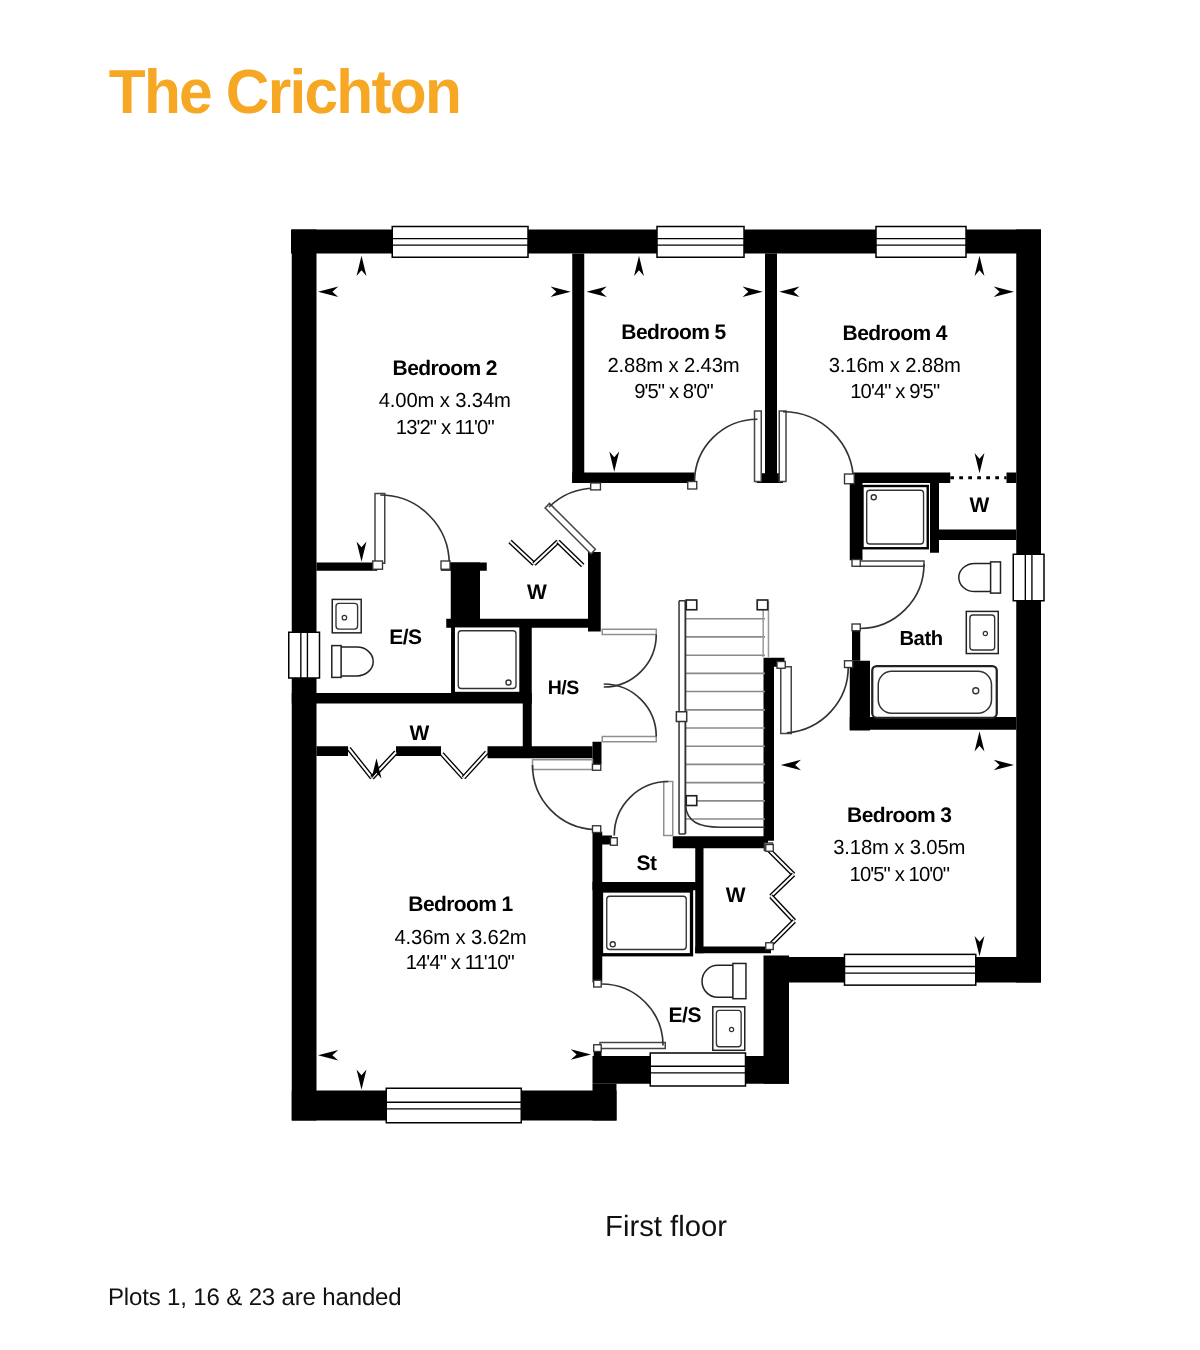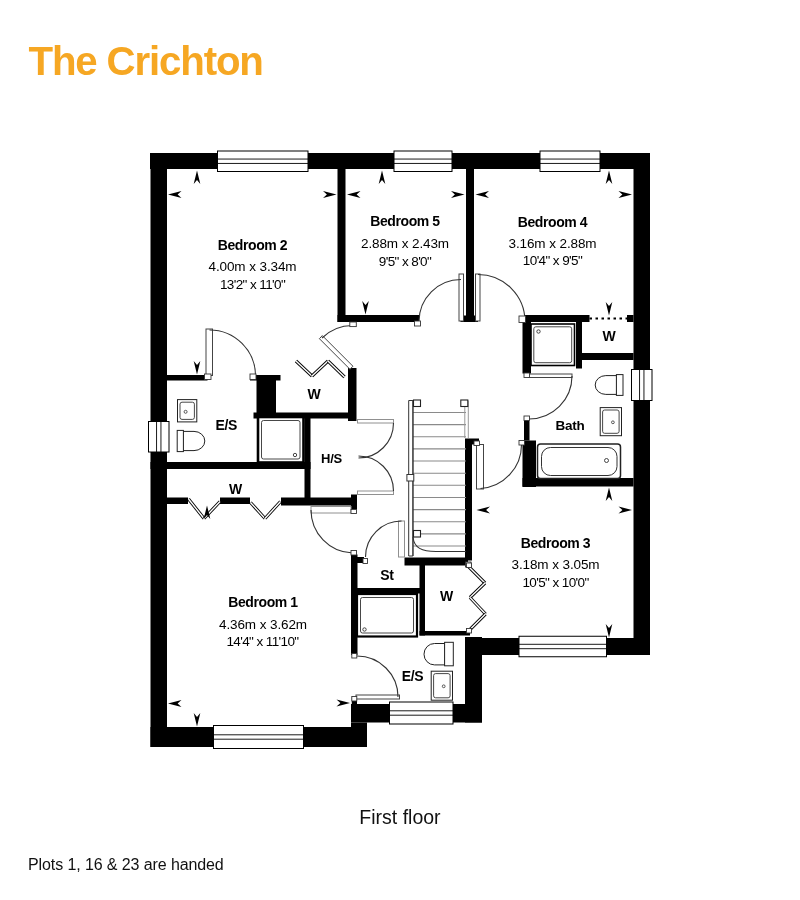--- a/index.html
+++ b/index.html
@@ -1,15 +1,15 @@
 <!DOCTYPE html>
 <html><head><meta charset="utf-8"><style>
 html,body{margin:0;padding:0;background:#fff;width:800px;height:900px;overflow:hidden;}
 svg{display:block;font-family:"Liberation Sans", sans-serif;}
-.wrap{transform:translateZ(0);}
+.wrap{transform:translateZ(0);padding-left:44px;}
 </style></head><body>
 
 <div class="wrap">
 <svg width="800" height="900" viewBox="0 0 800 900">
 <rect x="0" y="0" width="800" height="900" fill="#ffffff" fill-opacity="0.99"></rect>
 
 <g transform="translate(28.5,75) scale(0.97,1)">
         <text x="0" y="0" font-size="41.5" font-weight="700" letter-spacing="-1.2" fill="#F6A723">The Crichton</text>
       </g>
 

